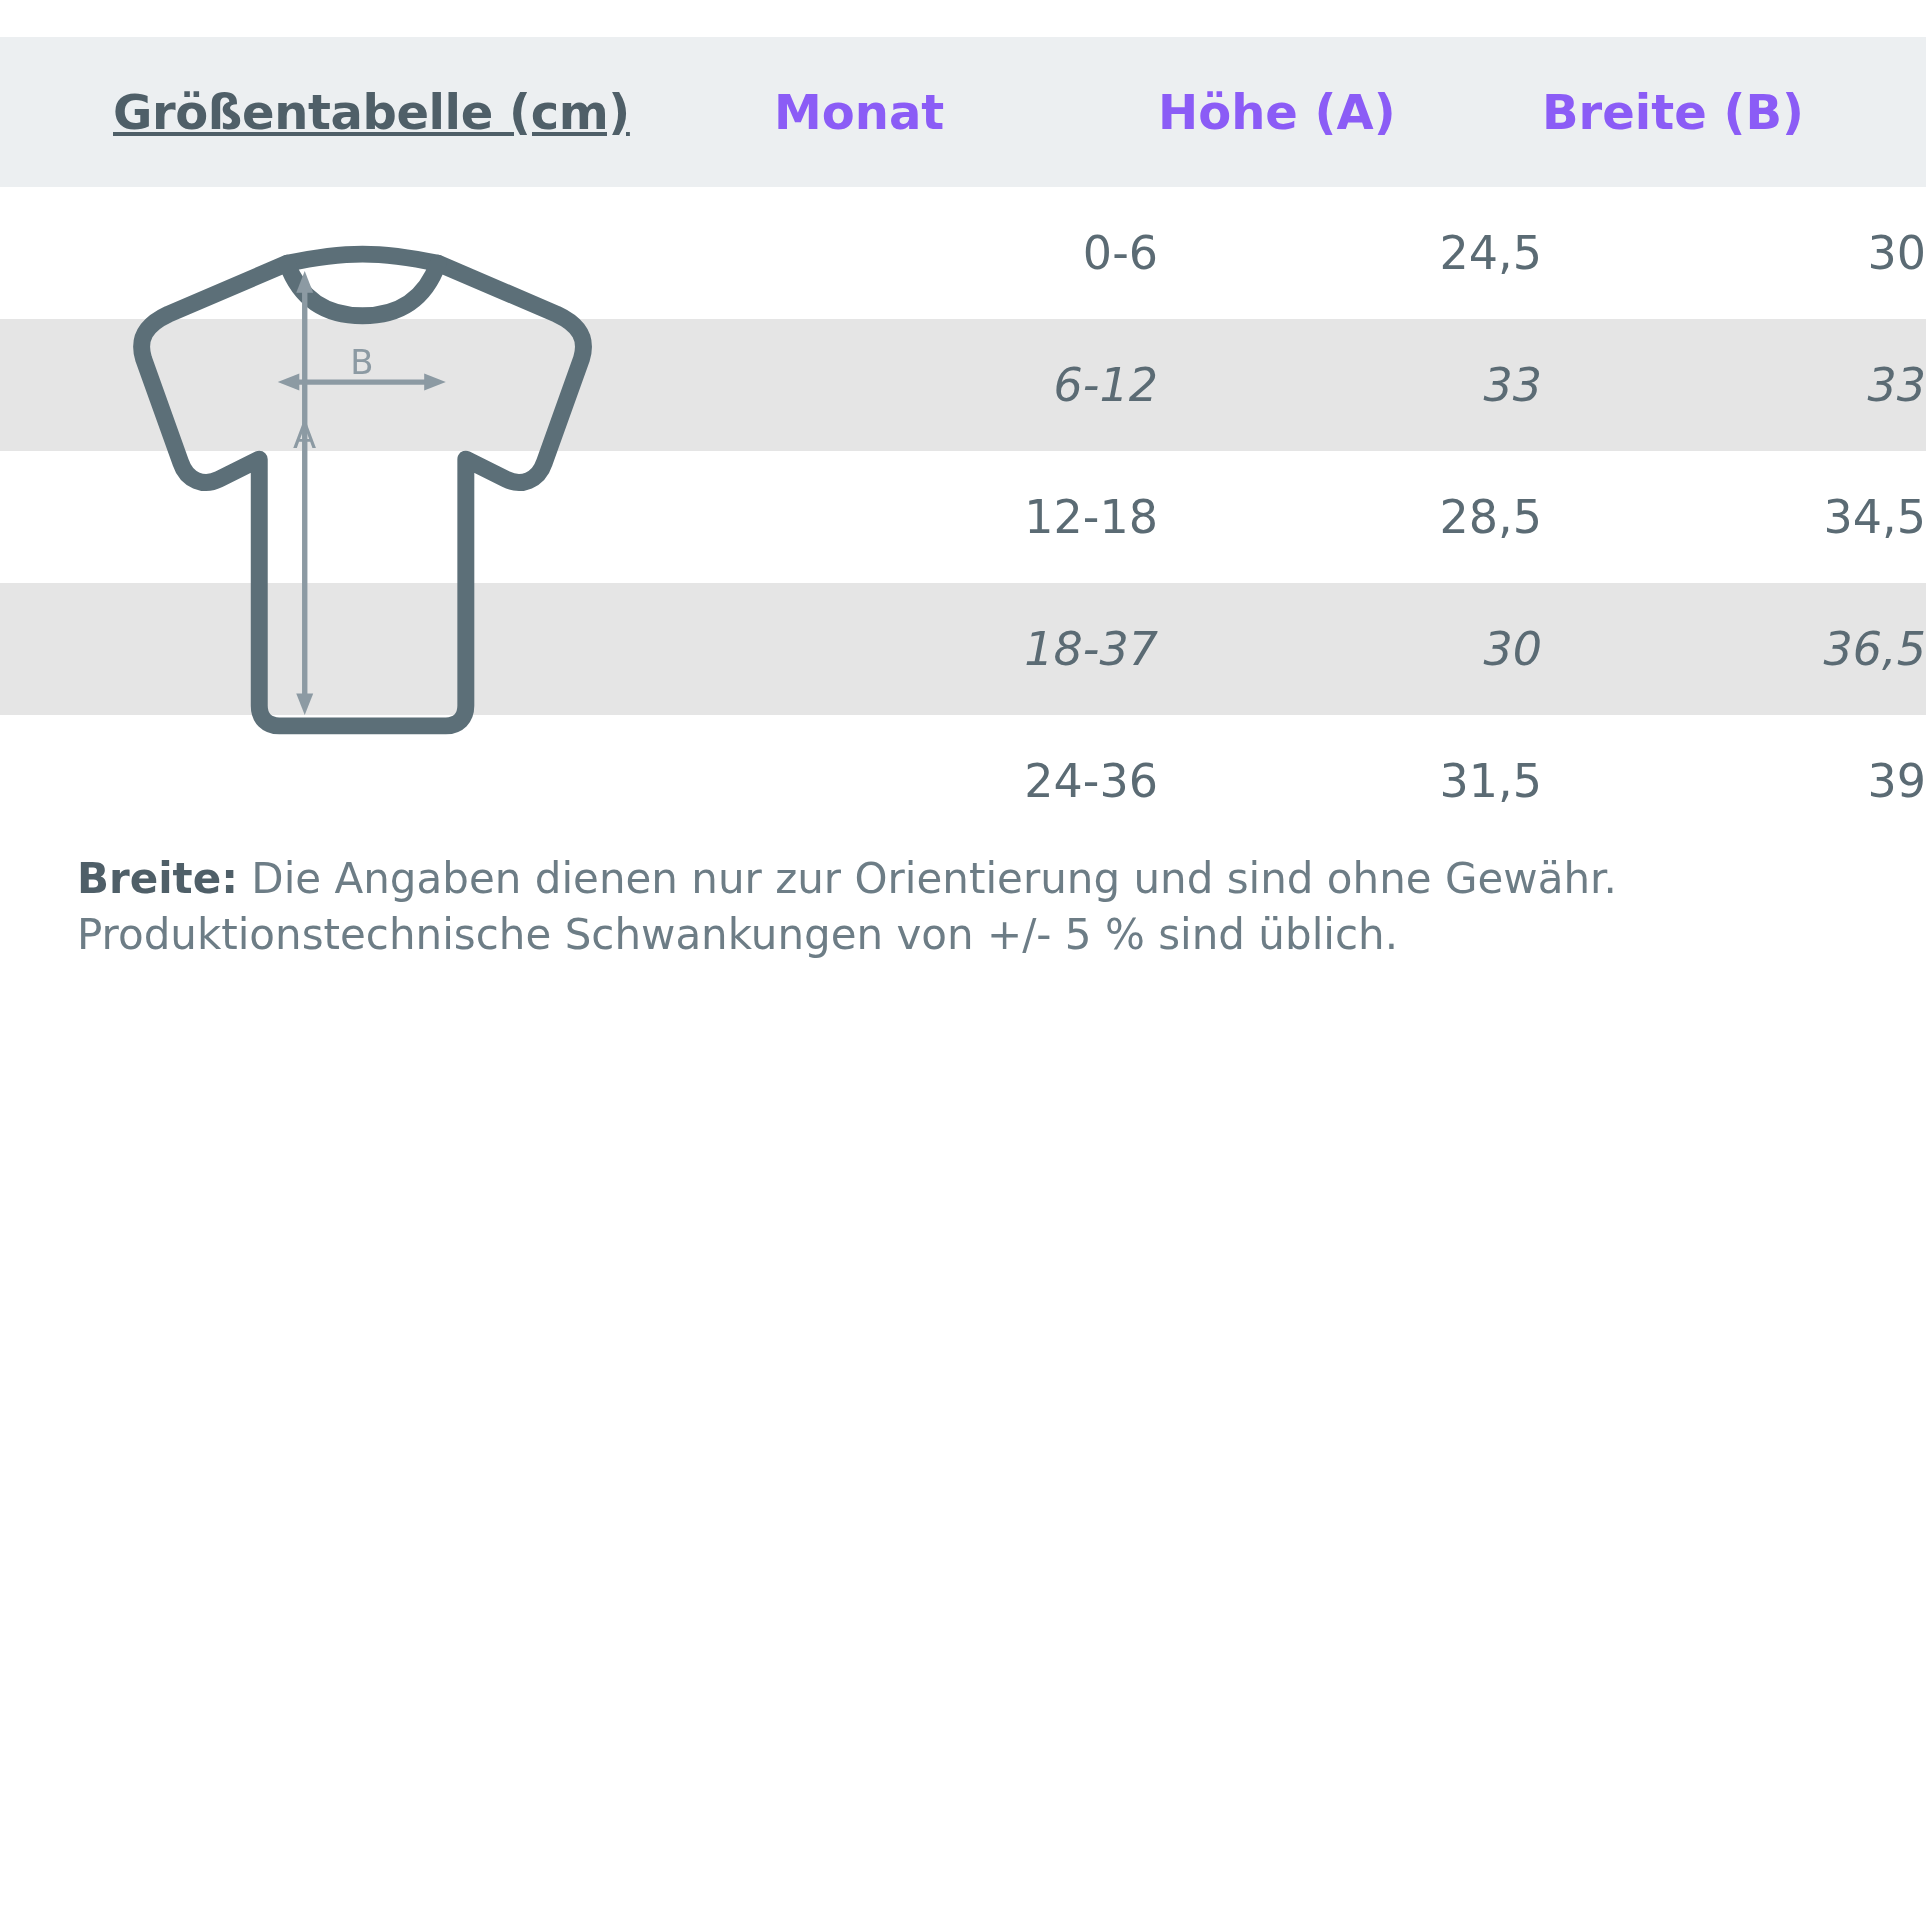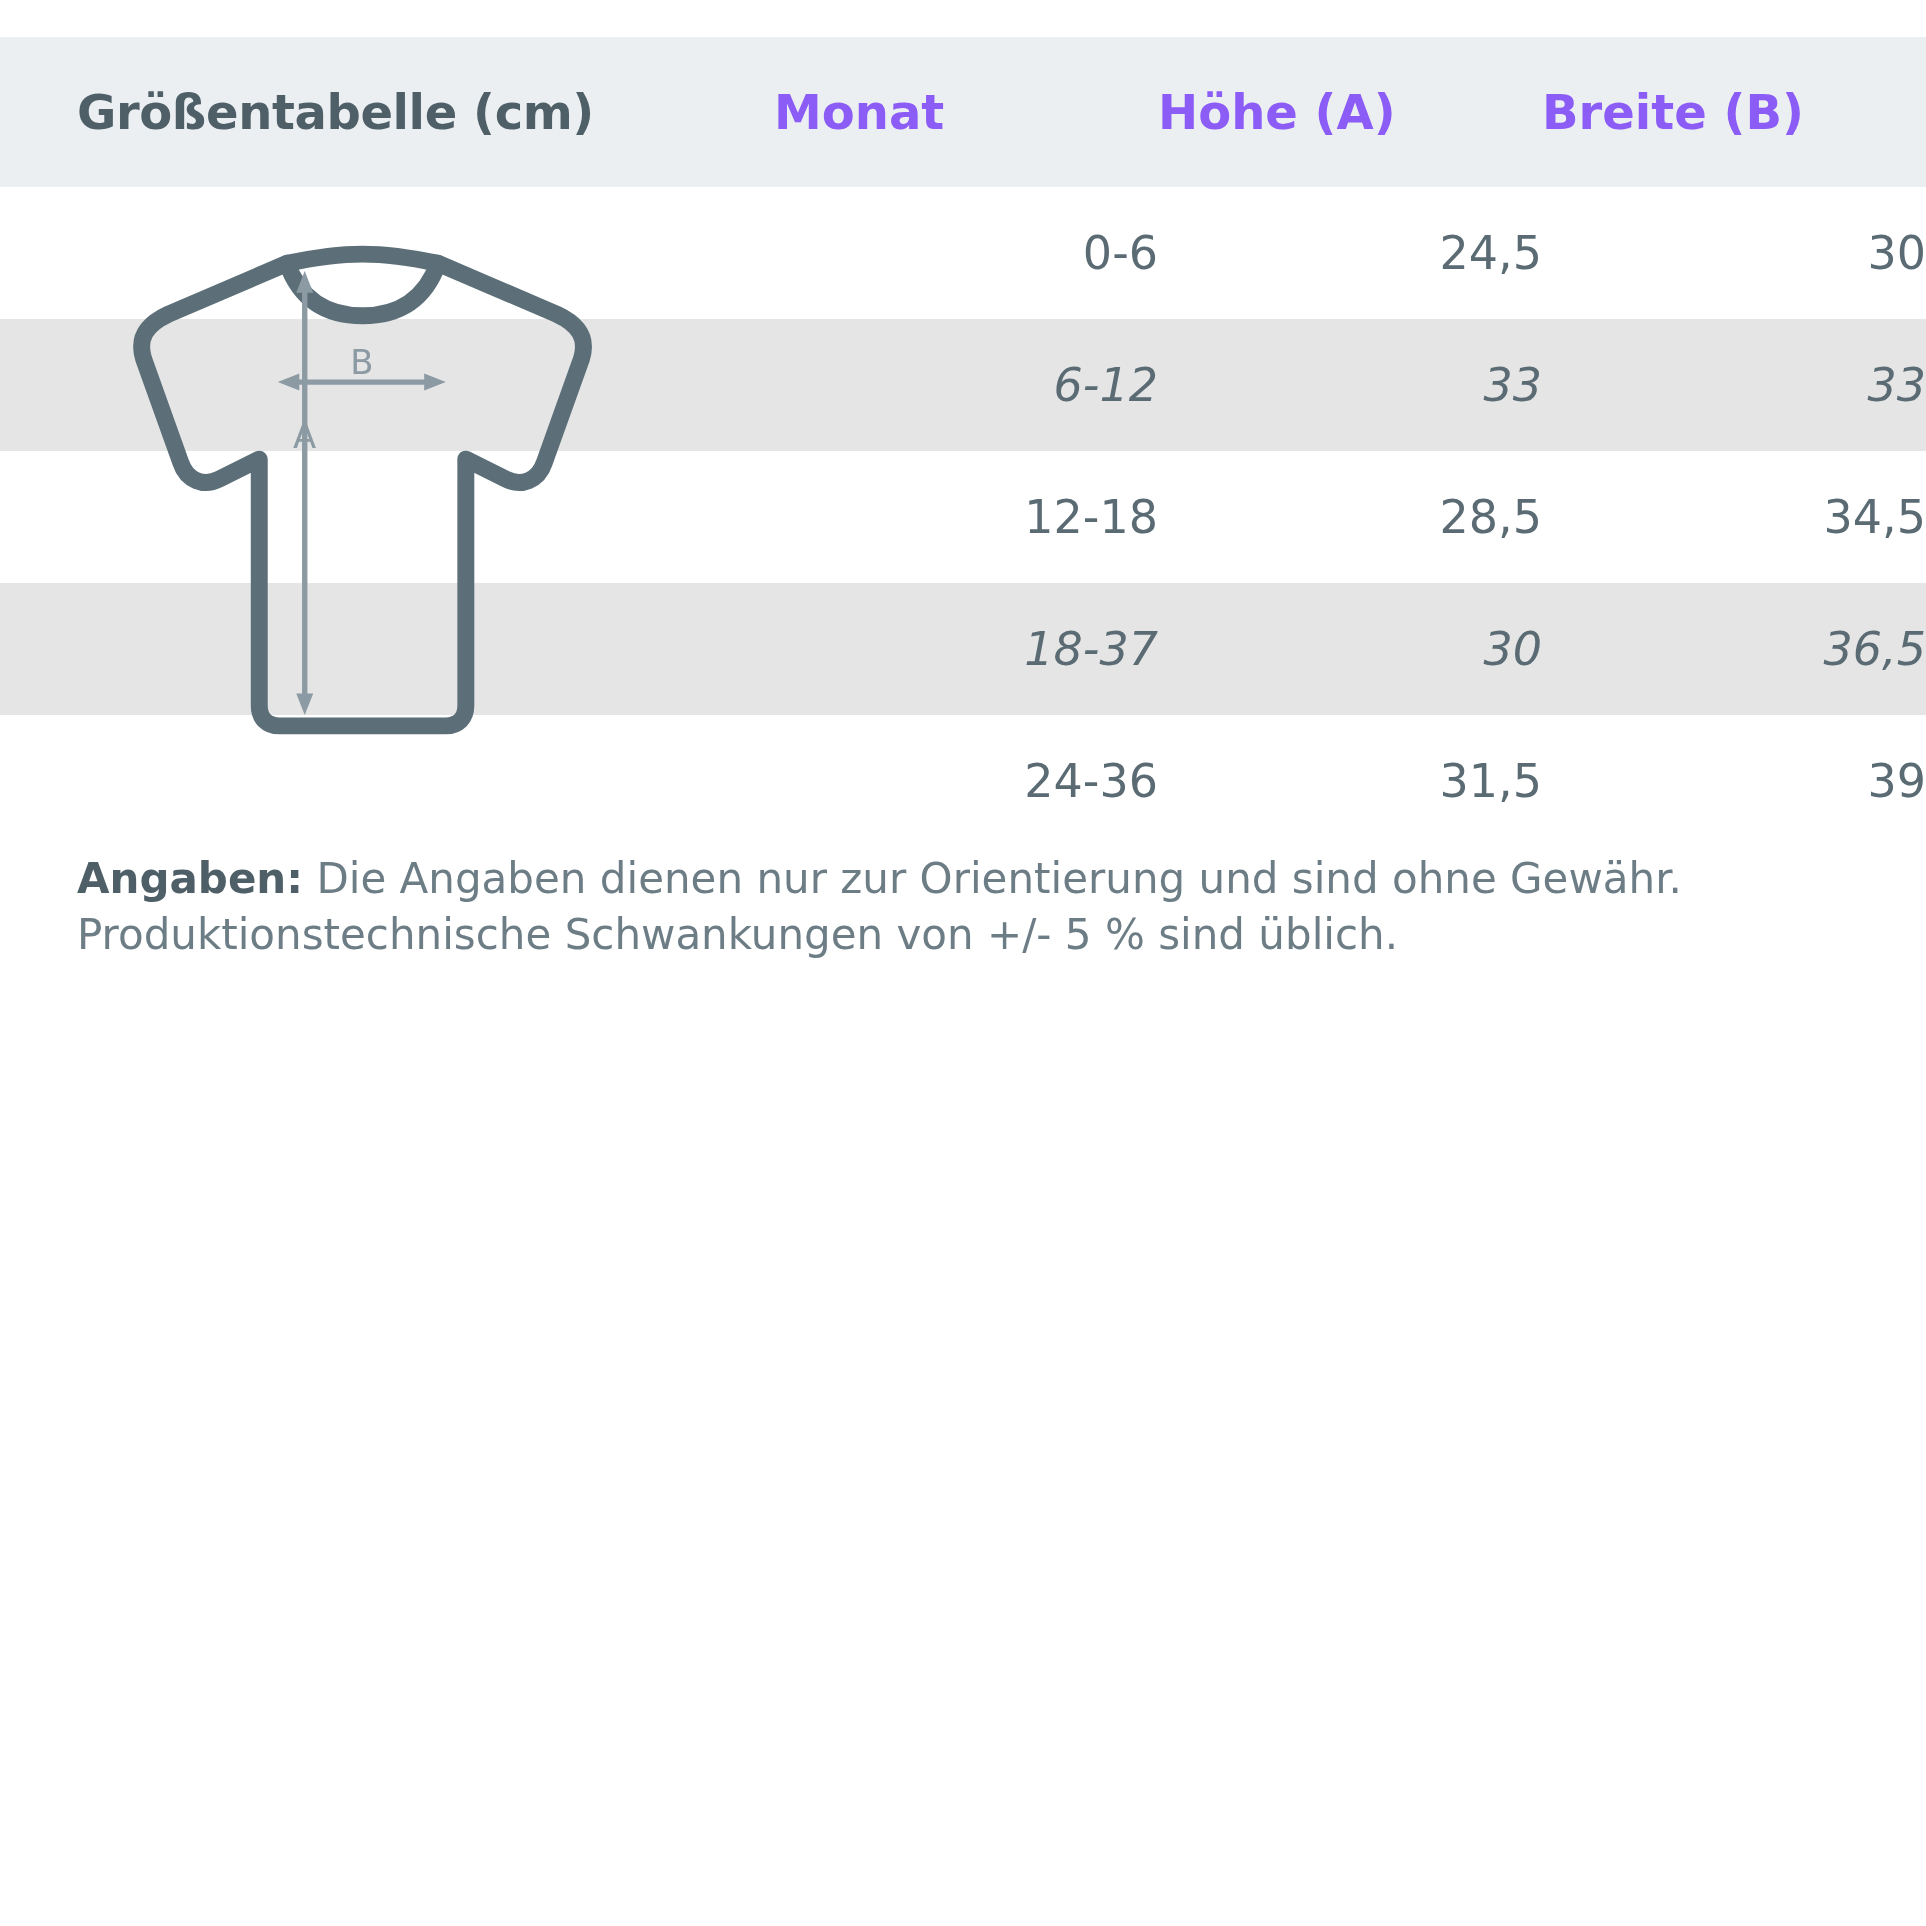--- a/index.html
+++ b/index.html
@@ -34,26 +34,27 @@
     position: absolute;
     left: 0;
     top: 37px;
     width: 1926px;
     height: 150px;
     display: flex;
     align-items: center;
   }
   .h-title {
     width: 774px;
-    padding-left: 77px;
+    padding-left: 113px;
     box-sizing: border-box;
     font-size: 48px;
     font-weight: bold;
     color: #4f5f68;
     letter-spacing: -0.4px;
+    text-decoration: underline;
   }
   .h-col {
     flex: 1 1 0;
     text-align: left;
     font-size: 48px;
     font-weight: bold;
     color: #8b5cf6;
   }
 
   
@@ -196,17 +197,17 @@
       <text x="285" y="282" text-anchor="middle" font-family="DejaVu Sans, sans-serif" font-size="44" fill="#8c9aa3">A</text>
 
       <line x1="268" y1="196" x2="450" y2="196" stroke="#8c9aa3" stroke-width="7"></line>
       <polygon points="250,196 278,185 278,207" fill="#8c9aa3"></polygon>
       <polygon points="468,196 440,185 440,207" fill="#8c9aa3"></polygon>
       <text x="359" y="186" text-anchor="middle" font-family="DejaVu Sans, sans-serif" font-size="44" fill="#8c9aa3">B</text>
     </svg>
   </div>
 
   <div class="note">
-    <b>Angaben:</b><span> Die Angaben dienen nur zur Orientierung und sind ohne Gewähr. Produktionstechnische Schwankungen von +/- 5 % sind üblich.</span>
+    <b>Breite:</b><span> Die Angaben dienen nur zur Orientierung und sind ohne Gewähr. Produktionstechnische Schwankungen von +/- 5 % sind üblich.</span>
   </div>
 
 </div>
 
 
 </body></html>

